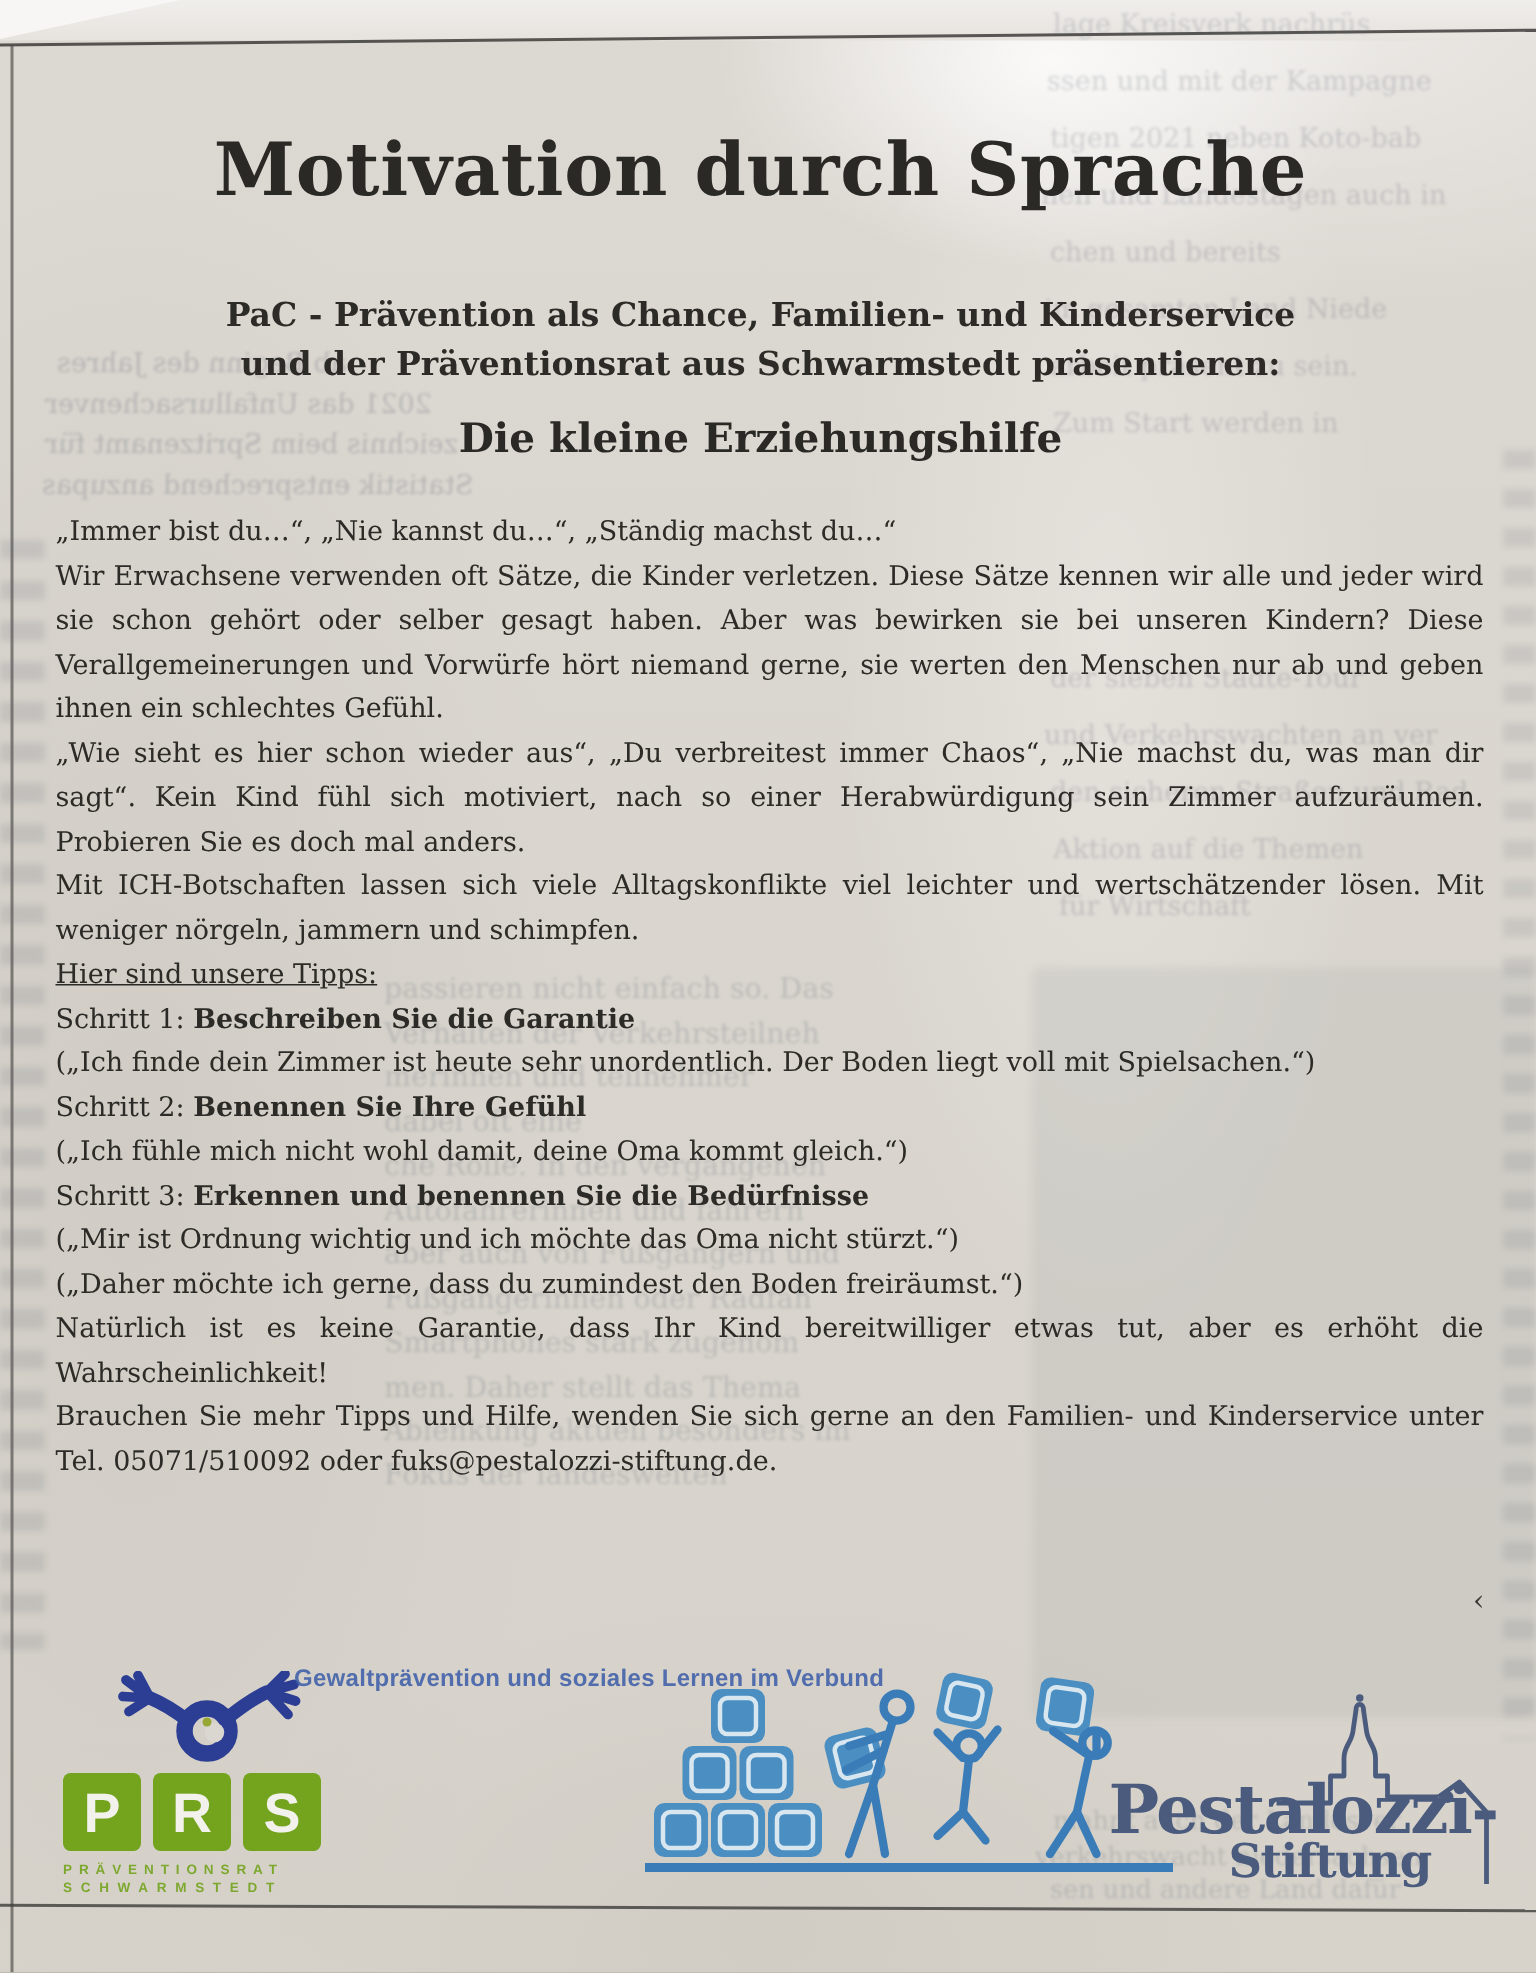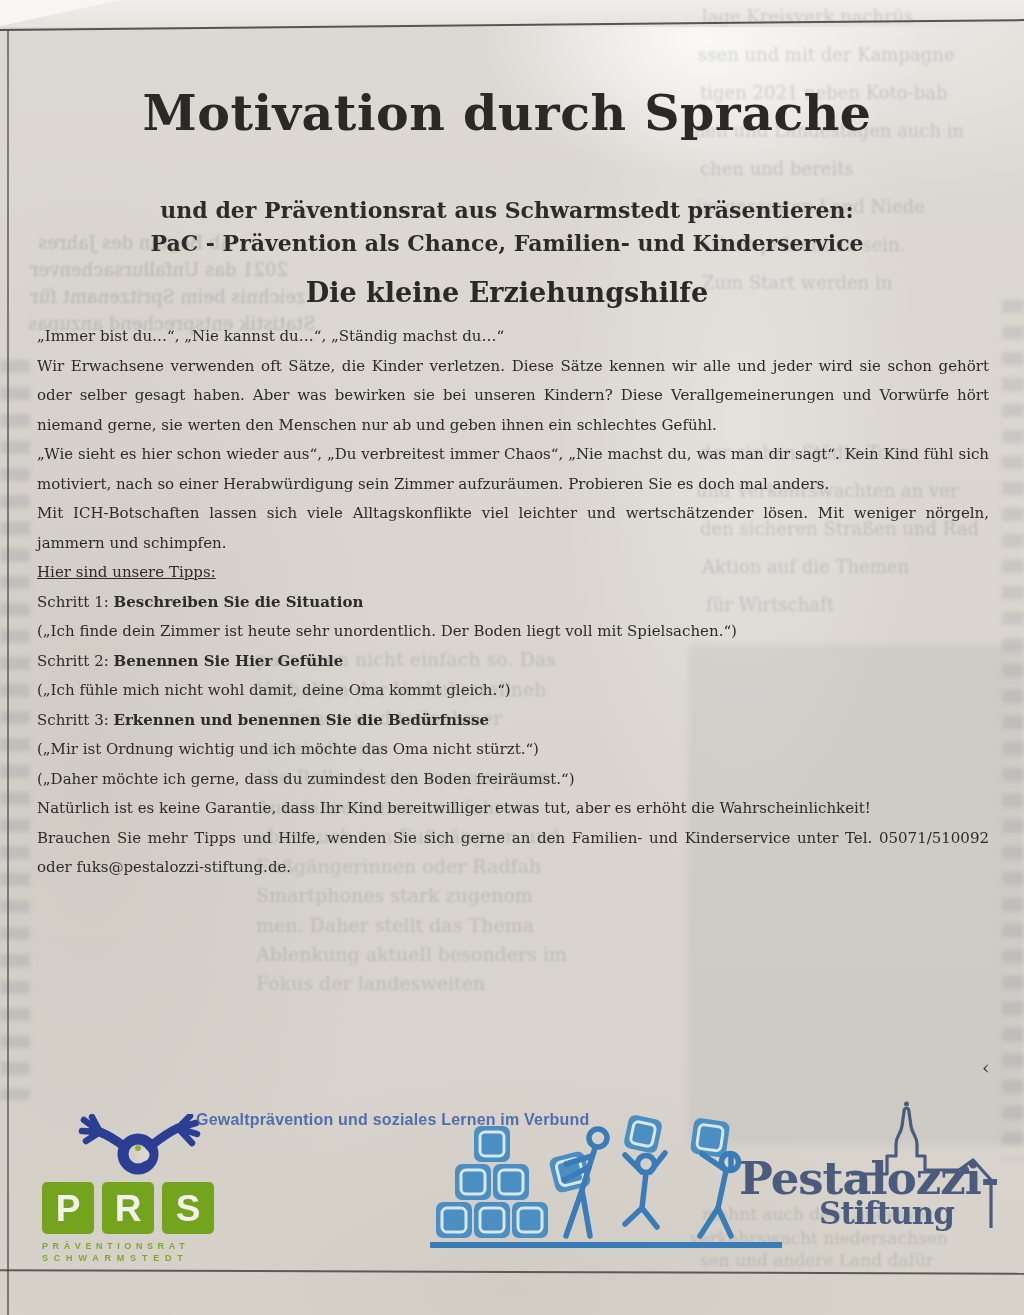--- a/index.html
+++ b/index.html
@@ -39,41 +39,41 @@
 
   
   .title{position:absolute;left:0;top:84px;width:1014px;margin:0;text-align:center;
     font-size:49px;font-weight:700;letter-spacing:.5px;color:#2a2926;}
   .presenter{position:absolute;left:0;top:194px;width:1014px;text-align:center;
     font-size:22px;font-weight:700;line-height:33px;color:#2d2b27;}
   .subtitle{position:absolute;left:0;top:277px;width:1014px;margin:0;text-align:center;
     font-size:27px;font-weight:700;color:#2a2926;}
 
   
-  .bodytext{position:absolute;left:37px;top:322px;width:952px;font-size:15px;line-height:29.5px;}
+  .bodytext{position:absolute;left:37px;top:340px;width:952px;font-size:18px;line-height:29.5px;}
   .bodytext p{margin:0;}
   .nowrap{white-space:nowrap;}
   .para{text-align:justify;}
   .quoteline{margin-bottom:3px;}
   .p2{margin-top:6px;}
   .tips-intro{margin-top:29px;text-decoration:underline;}
   .tip b{font-weight:700;}
   .closing{margin-top:28px;}
 
   
   .prs-logo{position:absolute;left:40px;top:1114px;}
   .tagline{position:absolute;left:196px;top:1111px;font-family:"Liberation Sans",sans-serif;
     font-size:16px;font-weight:700;color:#3b5ca8;opacity:.85;filter:blur(.4px);letter-spacing:.2px;}
   .pac{position:absolute;left:278px;top:1142px;width:170px;text-align:center;
     font-family:"DejaVu Serif",serif;color:#1f6fae;}
   .pac-name{font-size:54px;font-weight:700;letter-spacing:-2px;line-height:58px;}
   .pac-name .a{color:#4a9fd0;}
   .pac-tag{font-size:13.5px;font-weight:700;font-family:"Liberation Sans",sans-serif;margin-top:2px;}
   .blocks-logo{position:absolute;left:430px;top:1112px;}
-  .pest{position:absolute;left:733px;top:1096px;width:288px;height:165px;color:#4a5b7d;}
+  .pest{position:absolute;left:733px;top:1124px;width:288px;height:165px;color:#4a5b7d;}
   .pest svg{position:absolute;left:0;top:0;}
   .pest-l1{position:absolute;left:6px;top:56px;font-size:45px;font-weight:700;letter-spacing:-1px;}
   .pest-l2{position:absolute;left:86px;top:99px;font-size:31px;font-weight:700;letter-spacing:-1px;}
   .stray{position:absolute;left:982px;top:1056px;font-size:19px;color:#3a3935;}
 </style>
 </head>
 <body>
 
 <div class="paper">
 
@@ -118,36 +118,36 @@
   <div class="bt" style="left:256px;top:914px;font-size:19px;">men. Daher stellt das Thema</div>
   <div class="bt" style="left:256px;top:943px;font-size:19px;">Ablenkung aktuell besonders im</div>
   <div class="bt" style="left:256px;top:972px;font-size:19px;">Fokus der landesweiten</div>
 
   <div class="bt" style="left:702px;top:1204px;font-size:17px;">mahnt auch der Landesver</div>
   <div class="bt" style="left:690px;top:1228px;font-size:17px;">verkehrswacht niedersachsen</div>
   <div class="bt" style="left:700px;top:1250px;font-size:17px;">sen und andere Land dafür</div>
 
   <h1 class="title">Motivation durch Sprache</h1>
   <div class="presenter">
+    <div>PaC - Prävention als Chance, Familien- und Kinderservice</div>
     <div>und der Präventionsrat aus Schwarmstedt präsentieren:</div>
-    <div>PaC - Prävention als Chance, Familien- und Kinderservice</div>
   </div>
   <h2 class="subtitle">Die kleine Erziehungshilfe</h2>
 
   <div class="bodytext">
     <p class="quoteline nowrap">„Immer bist du…“, „Nie kannst du…“, „Ständig machst du…“</p>
     <p class="para">Wir Erwachsene verwenden oft Sätze, die Kinder verletzen. Diese Sätze kennen wir alle und jeder wird sie schon gehört oder selber gesagt haben. Aber was bewirken sie bei unseren Kindern? Diese Verallgemeinerungen und Vorwürfe hört niemand gerne, sie werten den Menschen nur ab und geben ihnen ein schlechtes Gefühl.</p>
     <p class="para p2">„Wie sieht es hier schon wieder aus“, „Du verbreitest immer Chaos“, „Nie machst du, was man dir sagt“. Kein Kind fühl sich motiviert, nach so einer Herabwürdigung sein Zimmer aufzuräumen. Probieren Sie es doch mal anders.</p>
     <p class="para p2">Mit ICH-Botschaften lassen sich viele Alltagskonflikte viel leichter und wertschätzender lösen. Mit weniger nörgeln, jammern und schimpfen.</p>
 
     <p class="tips-intro nowrap">Hier sind unsere Tipps:</p>
 
-    <p class="tip nowrap"><span>Schritt 1:</span> <b>Beschreiben Sie die Situation</b></p>
+    <p class="tip nowrap"><span>Schritt 1:</span> <b>Beschreiben Sie die Garantie</b></p>
     <p class="example nowrap">(„Ich finde dein Zimmer ist heute sehr unordentlich. Der Boden liegt voll mit Spielsachen.“)</p>
-    <p class="tip nowrap"><span>Schritt 2:</span> <b>Benennen Sie Hier Gefühle</b></p>
+    <p class="tip nowrap"><span>Schritt 2:</span> <b>Benennen Sie Ihre Gefühl</b></p>
     <p class="example nowrap">(„Ich fühle mich nicht wohl damit, deine Oma kommt gleich.“)</p>
     <p class="tip nowrap"><span>Schritt 3:</span> <b>Erkennen und benennen Sie die Bedürfnisse</b></p>
     <p class="example nowrap">(„Mir ist Ordnung wichtig und ich möchte das Oma nicht stürzt.“)</p>
     <p class="example nowrap">(„Daher möchte ich gerne, dass du zumindest den Boden freiräumst.“)</p>
 
     <p class="para closing">Natürlich ist es keine Garantie, dass Ihr Kind bereitwilliger etwas tut, aber es erhöht die Wahrscheinlichkeit!</p>
     <p class="para">Brauchen Sie mehr Tipps und Hilfe, wenden Sie sich gerne an den Familien- und Kinderservice unter Tel. 05071/510092 oder fuks@pestalozzi-stiftung.de.</p>
   </div>
 
   <div class="stray">‹</div>

